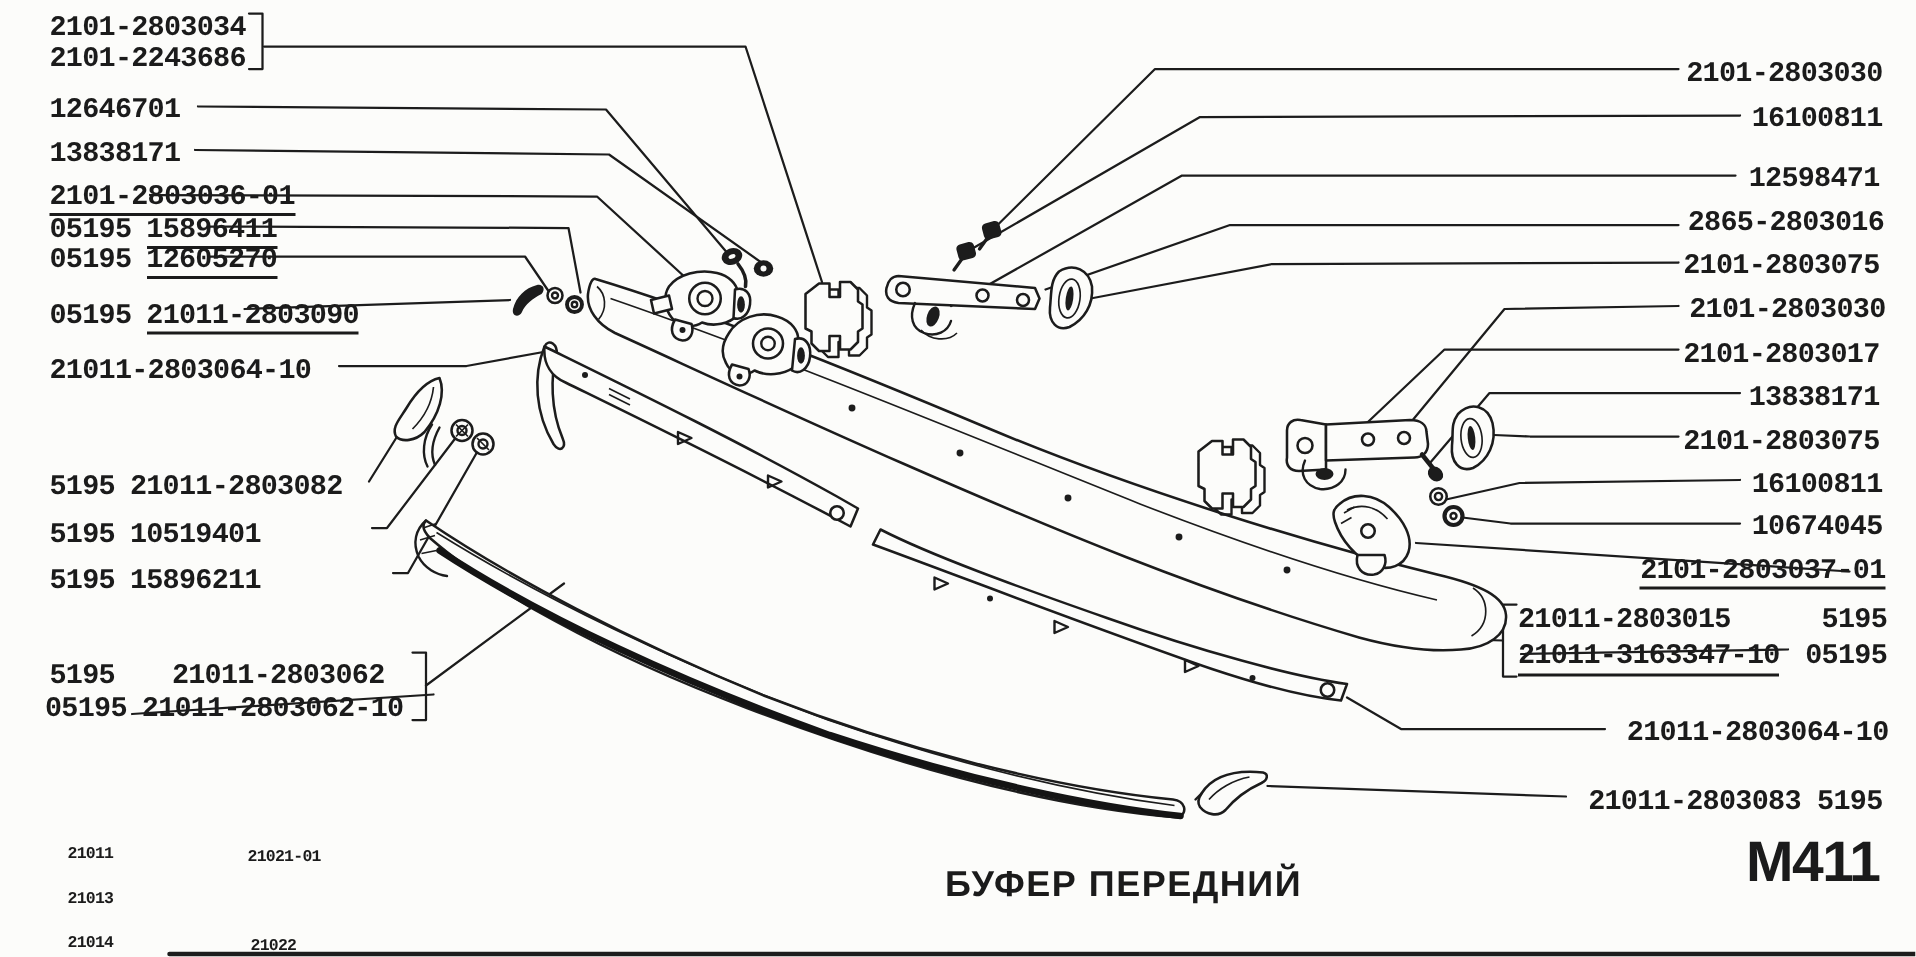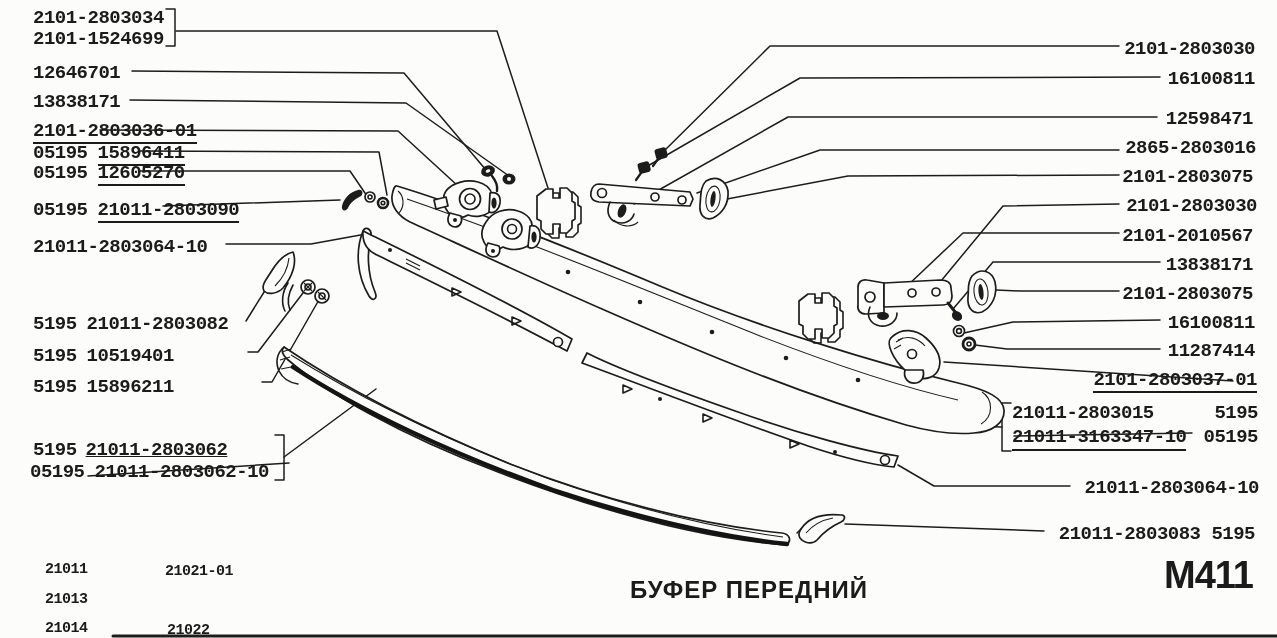--- a/index.html
+++ b/index.html
@@ -9,22 +9,22 @@
     font-family:"Liberation Mono", monospace;
   }
   .stage{position:absolute;inset:0;width:1277px;height:638px;}
   .lbl{
     position:absolute;font-size:19px;line-height:20px;font-weight:700;
     letter-spacing:-0.5px;white-space:pre;z-index:1;
   }
   .rt{text-align:center;}
   .u{border-bottom:2px solid #1b1b1b;}
   .g1{margin-left:10px;}
-  .g2{margin-left:9px;text-decoration:underline;}
-  .small{font-size:15px;line-height:16px;}
+  .g2{margin-left:38px;}
+  .small{font-size:11px;line-height:16px;}
   .title{
     position:absolute;left:630px;top:576px;z-index:1;
     font-family:"Liberation Sans", sans-serif;
     font-size:24px;font-weight:700;letter-spacing:1px;
   }
   .sheet{
     position:absolute;right:24px;top:554px;z-index:1;
     font-family:"Liberation Sans", sans-serif;
     font-size:38px;font-weight:700;letter-spacing:-1px;
   }
@@ -41,45 +41,45 @@
   .wht{fill:#fcfcfa;stroke:none;}
   .thick{stroke:#141414;stroke-width:4.4;fill:none;stroke-linecap:round;}
   .thin{stroke:#1c1c1c;stroke-width:1.1;fill:none;}
 </style>
 </head>
 <body>
 
 <div class="stage">
 
   <div class="lbl" style="left:33px;top:8px">2101-2803034</div>
-  <div class="lbl" style="left:33px;top:29px">2101-1524699</div>
+  <div class="lbl" style="left:33px;top:29px">2101-2243686</div>
   <div class="lbl" style="left:33px;top:63px">12646701</div>
   <div class="lbl" style="left:33px;top:92px">13838171</div>
   <div class="lbl" style="left:33px;top:121px"><span class="u">2101-2803036-01</span></div>
   <div class="lbl" style="left:33px;top:143px"><span>05195</span><span class="u g1">15896411</span></div>
   <div class="lbl" style="left:33px;top:163px"><span>05195</span><span class="u g1">12605270</span></div>
   <div class="lbl" style="left:33px;top:200px"><span>05195</span><span class="u g1">21011-2803090</span></div>
   <div class="lbl" style="left:33px;top:237px">21011-2803064-10</div>
   <div class="lbl" style="left:33px;top:314px"><span>5195</span><span class="g1">21011-2803082</span></div>
   <div class="lbl" style="left:33px;top:346px"><span>5195</span><span class="g1">10519401</span></div>
   <div class="lbl" style="left:33px;top:377px"><span>5195</span><span class="g1">15896211</span></div>
   <div class="lbl" style="left:33px;top:440px"><span>5195</span><span class="g2">21011-2803062</span></div>
   <div class="lbl" style="left:30px;top:462px"><span>05195</span><span class="g1">21011-2803062-10</span></div>
 
   <div class="lbl rt" style="right:22px;top:39px">2101-2803030</div>
   <div class="lbl rt" style="right:22px;top:69px">16100811</div>
   <div class="lbl rt" style="right:24px;top:109px">12598471</div>
   <div class="lbl rt" style="right:21px;top:138px">2865-2803016</div>
   <div class="lbl rt" style="right:24px;top:167px">2101-2803075</div>
   <div class="lbl rt" style="right:20px;top:196px">2101-2803030</div>
-  <div class="lbl rt" style="right:24px;top:226px">2101-2010567</div>
+  <div class="lbl rt" style="right:24px;top:226px">2101-2803017</div>
   <div class="lbl rt" style="right:24px;top:255px">13838171</div>
   <div class="lbl rt" style="right:24px;top:284px">2101-2803075</div>
   <div class="lbl rt" style="right:22px;top:313px">16100811</div>
-  <div class="lbl rt" style="right:22px;top:341px">11287414</div>
+  <div class="lbl rt" style="right:22px;top:341px">10674045</div>
   <div class="lbl rt" style="right:20px;top:370px"><span class="u">2101-2803037-01</span></div>
 
   <div class="pnbox">
     <div class="row lbl" style="position:static">
       <span>21011-2803015</span><span>5195</span>
     </div>
     <div class="row lbl" style="position:static">
       <span class="u">21011-3163347-10</span><span>05195</span>
     </div>
   </div>

